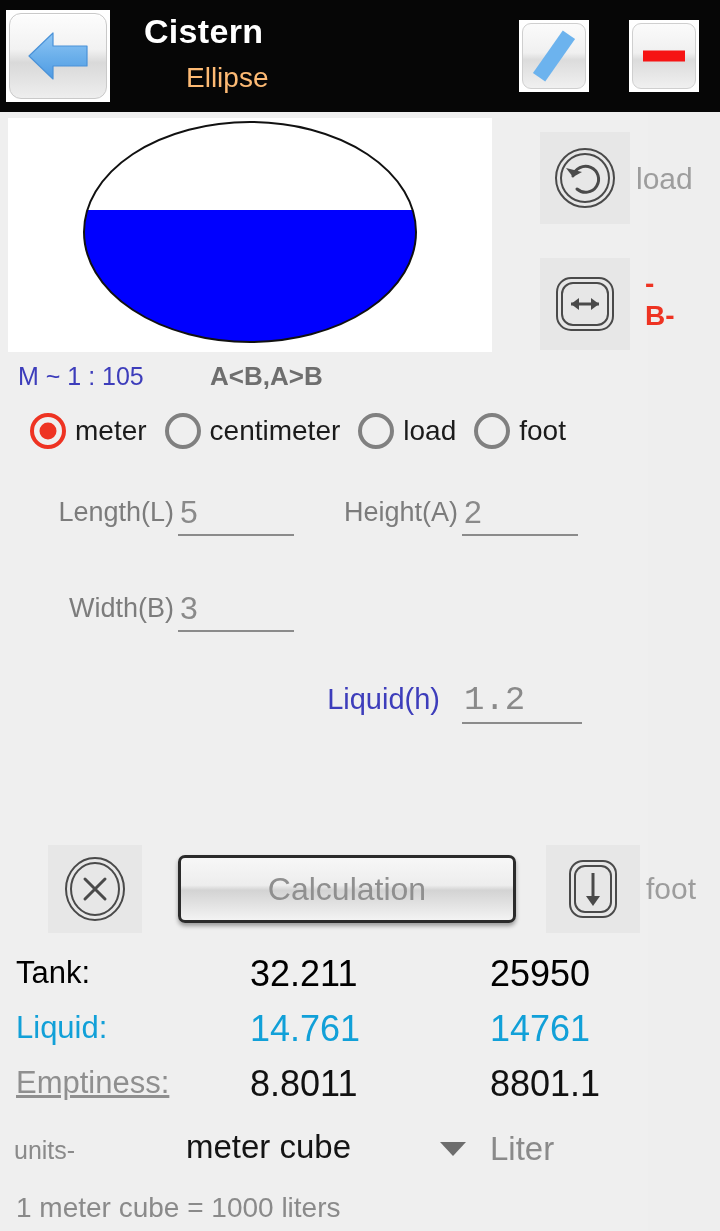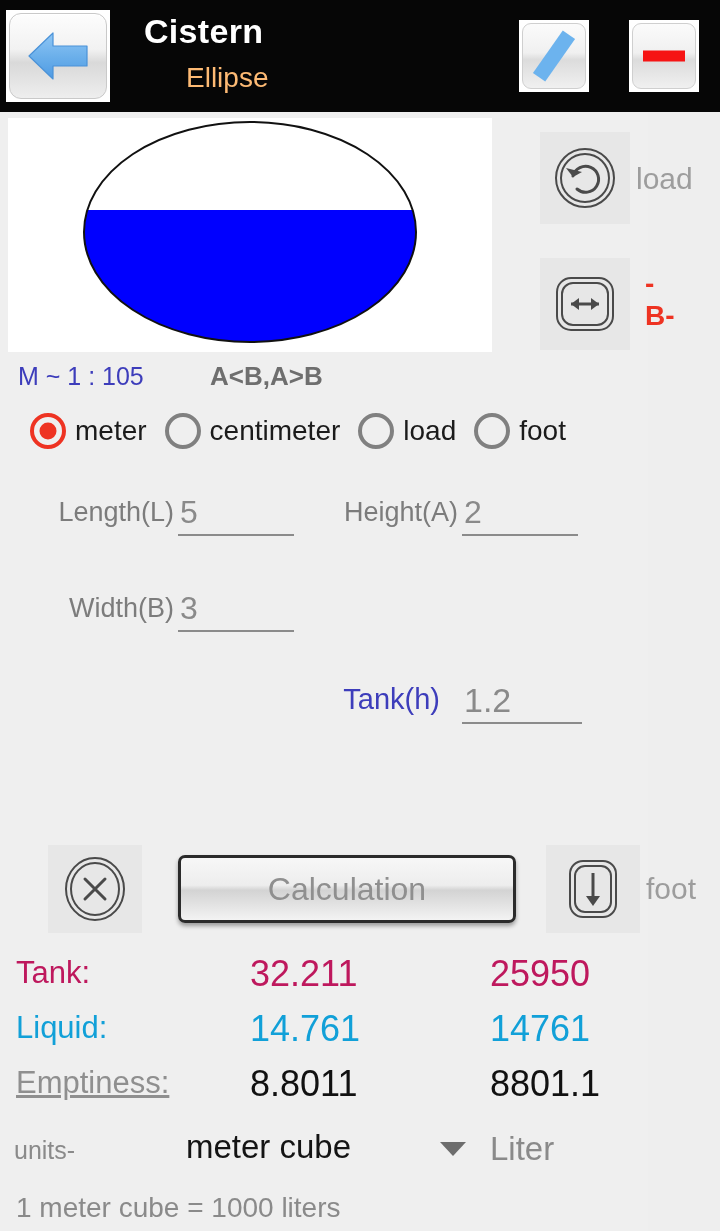--- a/index.html
+++ b/index.html
@@ -130,21 +130,21 @@
     display: block; width: 116px; height: 44px;
     border: none; border-bottom: 2px solid #8b8b8b;
     background: transparent; outline: none;
     font-family: "Liberation Sans", sans-serif;
     font-size: 32px; color: #8a8a8a; padding: 0 2px 2px 2px;
   }
   #f-length { left: 178px; top: 492px; }
   #f-height { left: 462px; top: 492px; }
   #f-width  { left: 178px; top: 588px; }
   #f-level  { left: 462px; top: 680px; }
-  #f-level .val { width: 120px; font-size: 34px; }
+  #f-level .val { width: 120px; font-size: 34px; font-family: Liberation Mono, monospace; }
   #f-level .lab { font-size: 29px; padding-right: 22px; }
 
   
   .act-btn {
     position: absolute; background: #e7e7e7;
     display: flex; align-items: center; justify-content: center;
   }
   #clear-btn { left: 48px; top: 845px; width: 94px; height: 88px; }
   #save-btn  { left: 546px; top: 845px; width: 94px; height: 88px; }
   #save-label {
@@ -162,21 +162,21 @@
   }
 
   
   .res-row { position: absolute; left: 0; width: 720px; height: 54px; }
   #row-tank { top: 955px; }
   #row-liquid { top: 1010px; }
   #row-empty { top: 1065px; }
   .res-label { position: absolute; left: 16px; top: 0; font-size: 31px; }
   .res-c1 { position: absolute; left: 250px; top: -2px; width: 200px; text-align: left; font-size: 36px; }
   .res-c2 { position: absolute; left: 490px; top: -2px; width: 220px; text-align: left; font-size: 36px; }
-  #row-tank .res-label, #row-tank .res-c1, #row-tank .res-c2 { color: #be185d; }
+  #row-tank .res-label, #row-tank .res-c1, #row-tank .res-c2 { color: #000000; }
   #row-liquid .res-label, #row-liquid .res-c1, #row-liquid .res-c2 { color: #11a0d8; }
   #row-empty .res-label { color: #8f8f8f; text-decoration: underline; }
   #row-empty .res-c1, #row-empty .res-c2 { color: #111111; }
 
   
   #units-label {
     position: absolute; left: 14px; top: 1136px;
     font-size: 25px; color: #8a8a8a;
   }
   #unit-select {
@@ -299,21 +299,21 @@
   </div>
   <div class="field" id="f-height">
     <span class="lab">Height(A)</span>
     <input class="val" type="text" value="2" style="">
   </div>
   <div class="field" id="f-width">
     <span class="lab">Width(B)</span>
     <input class="val" type="text" value="3" style="">
   </div>
   <div class="field" id="f-level">
-    <span class="lab blue">Tank(h)</span>
+    <span class="lab blue">Liquid(h)</span>
     <input class="val" type="text" value="1.2" style="">
   </div>
 
   <div class="act-btn" id="clear-btn">
     <svg width="64" height="66" viewBox="0 0 64 66">
       <ellipse cx="32" cy="33" rx="29" ry="31" fill="none" stroke="#4a4a4a" stroke-width="2"></ellipse>
       <ellipse cx="32" cy="33" rx="24" ry="26" fill="none" stroke="#4a4a4a" stroke-width="2"></ellipse>
       <path d="M22 23 L42 43 M42 23 L22 43" stroke="#4a4a4a" stroke-width="3" stroke-linecap="round"></path>
     </svg>
   </div>

